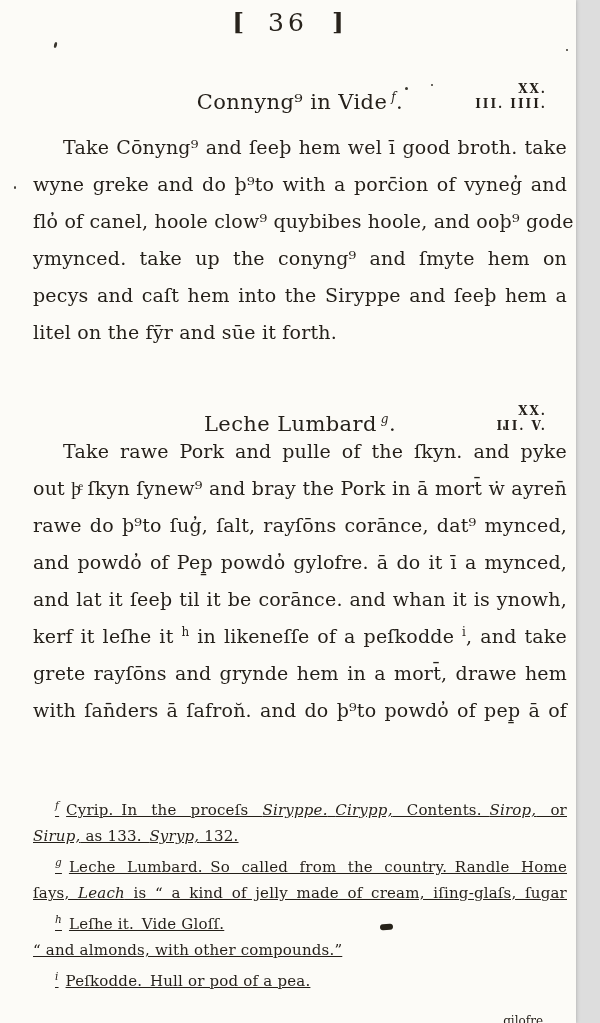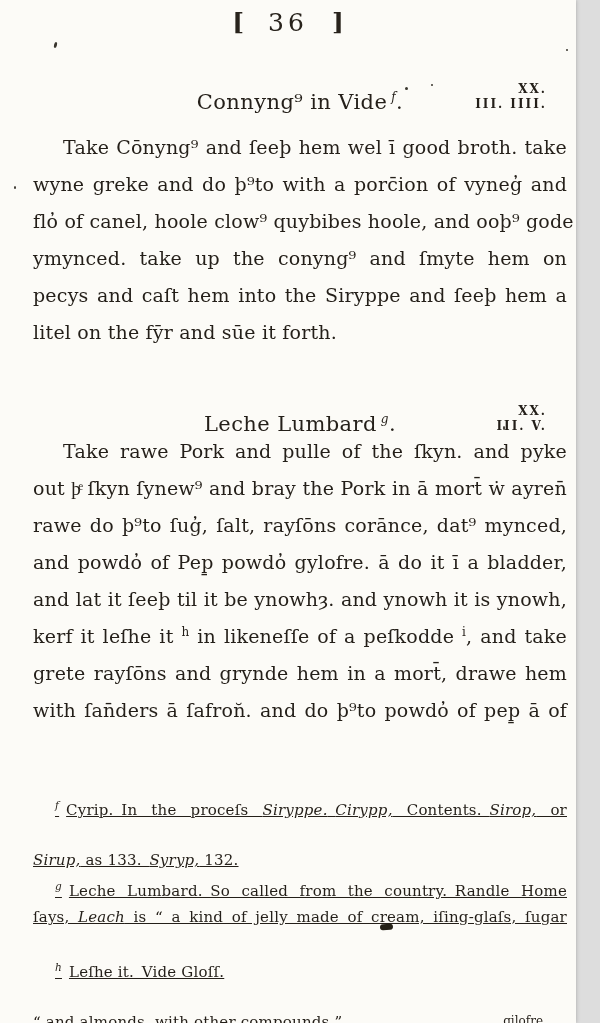--- a/index.html
+++ b/index.html
@@ -36,21 +36,21 @@
   .line.short { text-align-last:left; }
   .line.indent { text-indent:30px; }
   .seg-sup { font-size:12px; vertical-align:super; line-height:0; }
   .seg-it { font-style:italic; }
 
   
   .footnotes { position:absolute; left:33px; width:534px; top:792px;
                font-size:15px; line-height:26px; letter-spacing:.2px;text-decoration:underline; }
   .fn-line { white-space:nowrap; text-align:justify; text-align-last:justify;
              text-justify:inter-word; }
-  .fn-line.short { text-align-last:left;margin-top:24px; }
+  .fn-line.short { text-align-last:left; }
   .fn-line.indent { text-indent:22px; }
   .fnm { font-size:10.5px; font-style:italic; margin-right:7px; }
 
   
   .catchword { position:absolute; right:33px; top:1014px; font-size:12px; }
 
   
   .blob { position:absolute; left:380px; top:924px; width:13px; height:6px;
           background:#262219; border-radius:3px; transform:rotate(-5deg); }
   .spk { position:absolute; background:#3a362e; border-radius:50%; }
@@ -103,22 +103,22 @@
     <div class="h-nums">
       <div>XX.</div>
       <div>III. V.</div>
     </div>
   </div>
 
   <div class="para p2">
     <div class="line indent">Take rawe Pork and pulle of the ſkyn. and pyke</div>
     <div class="line">out þͤ ſkyn ſynew⁹ and bray the Pork in ā mort̄ ẇ ayren̄</div>
     <div class="line">rawe do þ⁹to ſug̓, ſalt, rayſōns corānce, dat⁹ mynced,</div>
-    <div class="line">and powdo̓ of Pep̱ powdo̓ gylofre. ā do it ī a bladder,</div>
-    <div class="line">and lat it ſeeþ til it be ynowhȝ. and ynowh it is ynowh,</div>
+    <div class="line">and powdo̓ of Pep̱ powdo̓ gylofre. ā do it ī a mynced,</div>
+    <div class="line">and lat it ſeeþ til it be corānce. and whan it is ynowh,</div>
     <div class="line"><span>kerf it leſhe it </span><span class="seg-sup">h</span><span> in likeneſſe of a peſkodde </span><span class="seg-sup">i</span><span>, and take</span></div>
     <div class="line">grete rayſōns and grynde hem in a mort̄, drawe hem</div>
     <div class="line">with ſan̄ders ā ſafron̆. and do þ⁹to powdo̓ of pep̱ ā of</div>
   </div>
 
   <div class="footnotes">
     <div class="fn-line indent">
       <sup class="fnm">f</sup><span><span>Cyrip. In the proceſs </span><span class="seg-it">Siryppe.</span><span> </span><span class="seg-it">Cirypp,</span><span> Contents. </span><span class="seg-it">Sirop,</span><span> or</span></span>
     </div>
     <div class="fn-line short">

